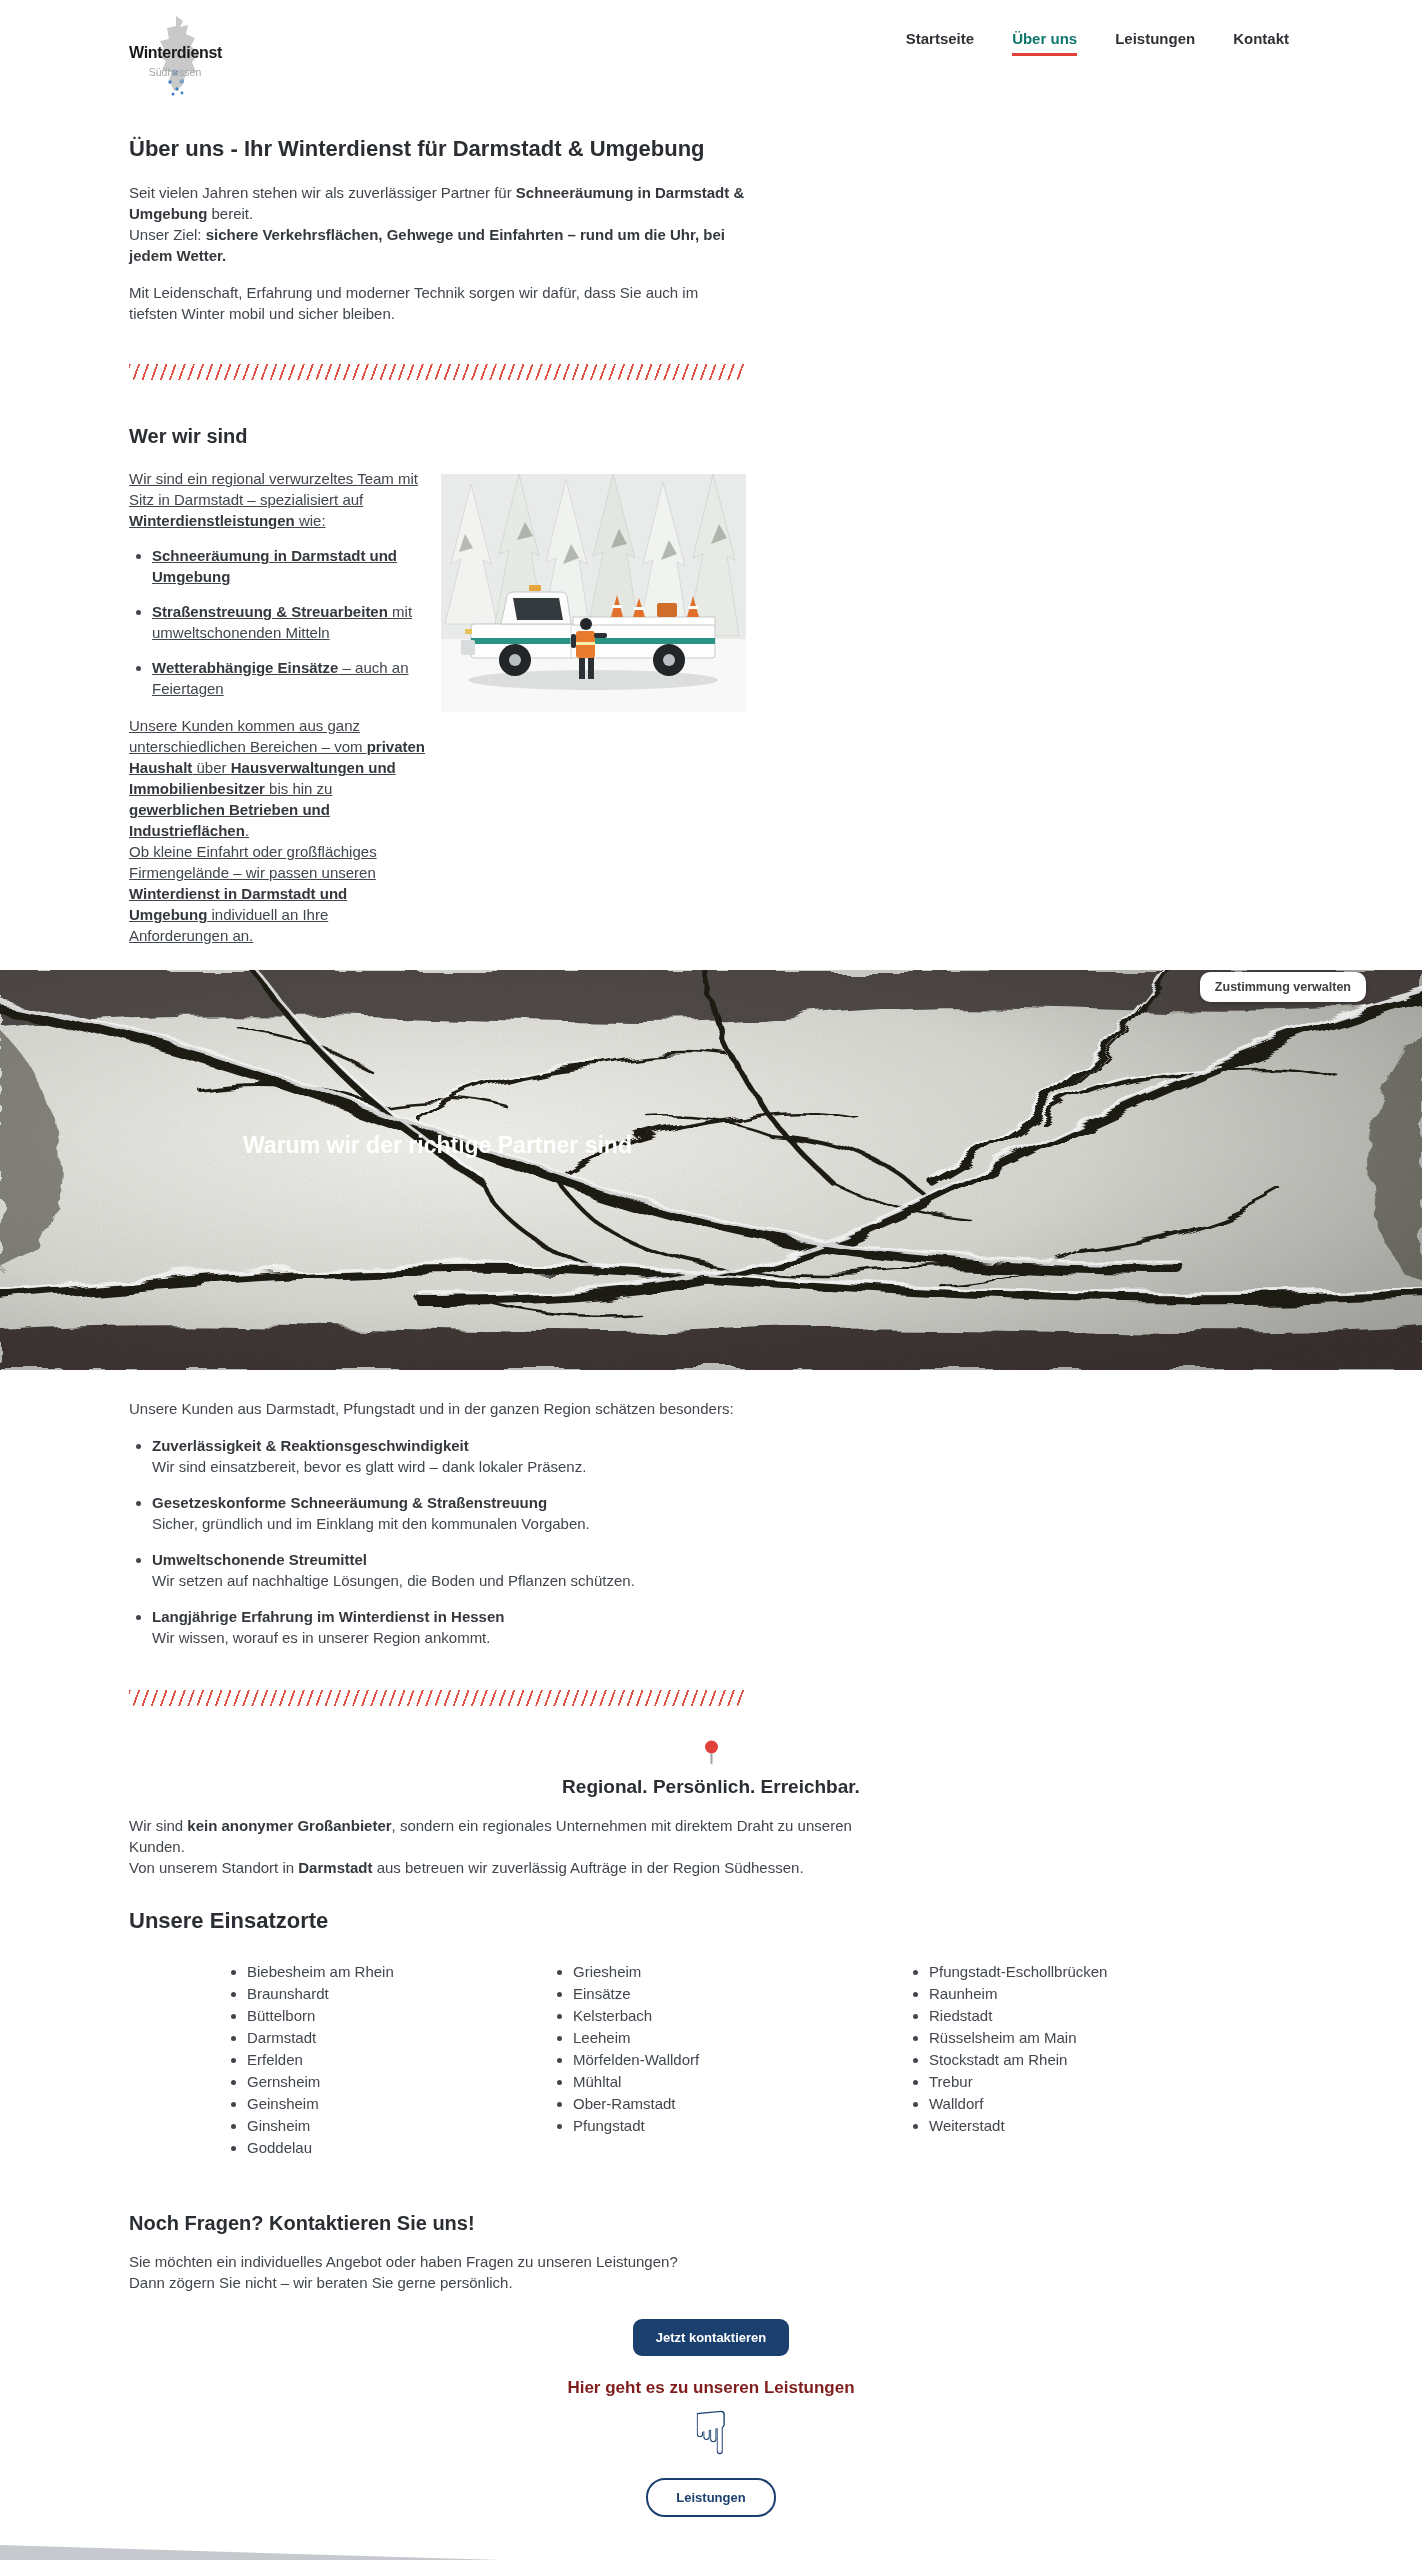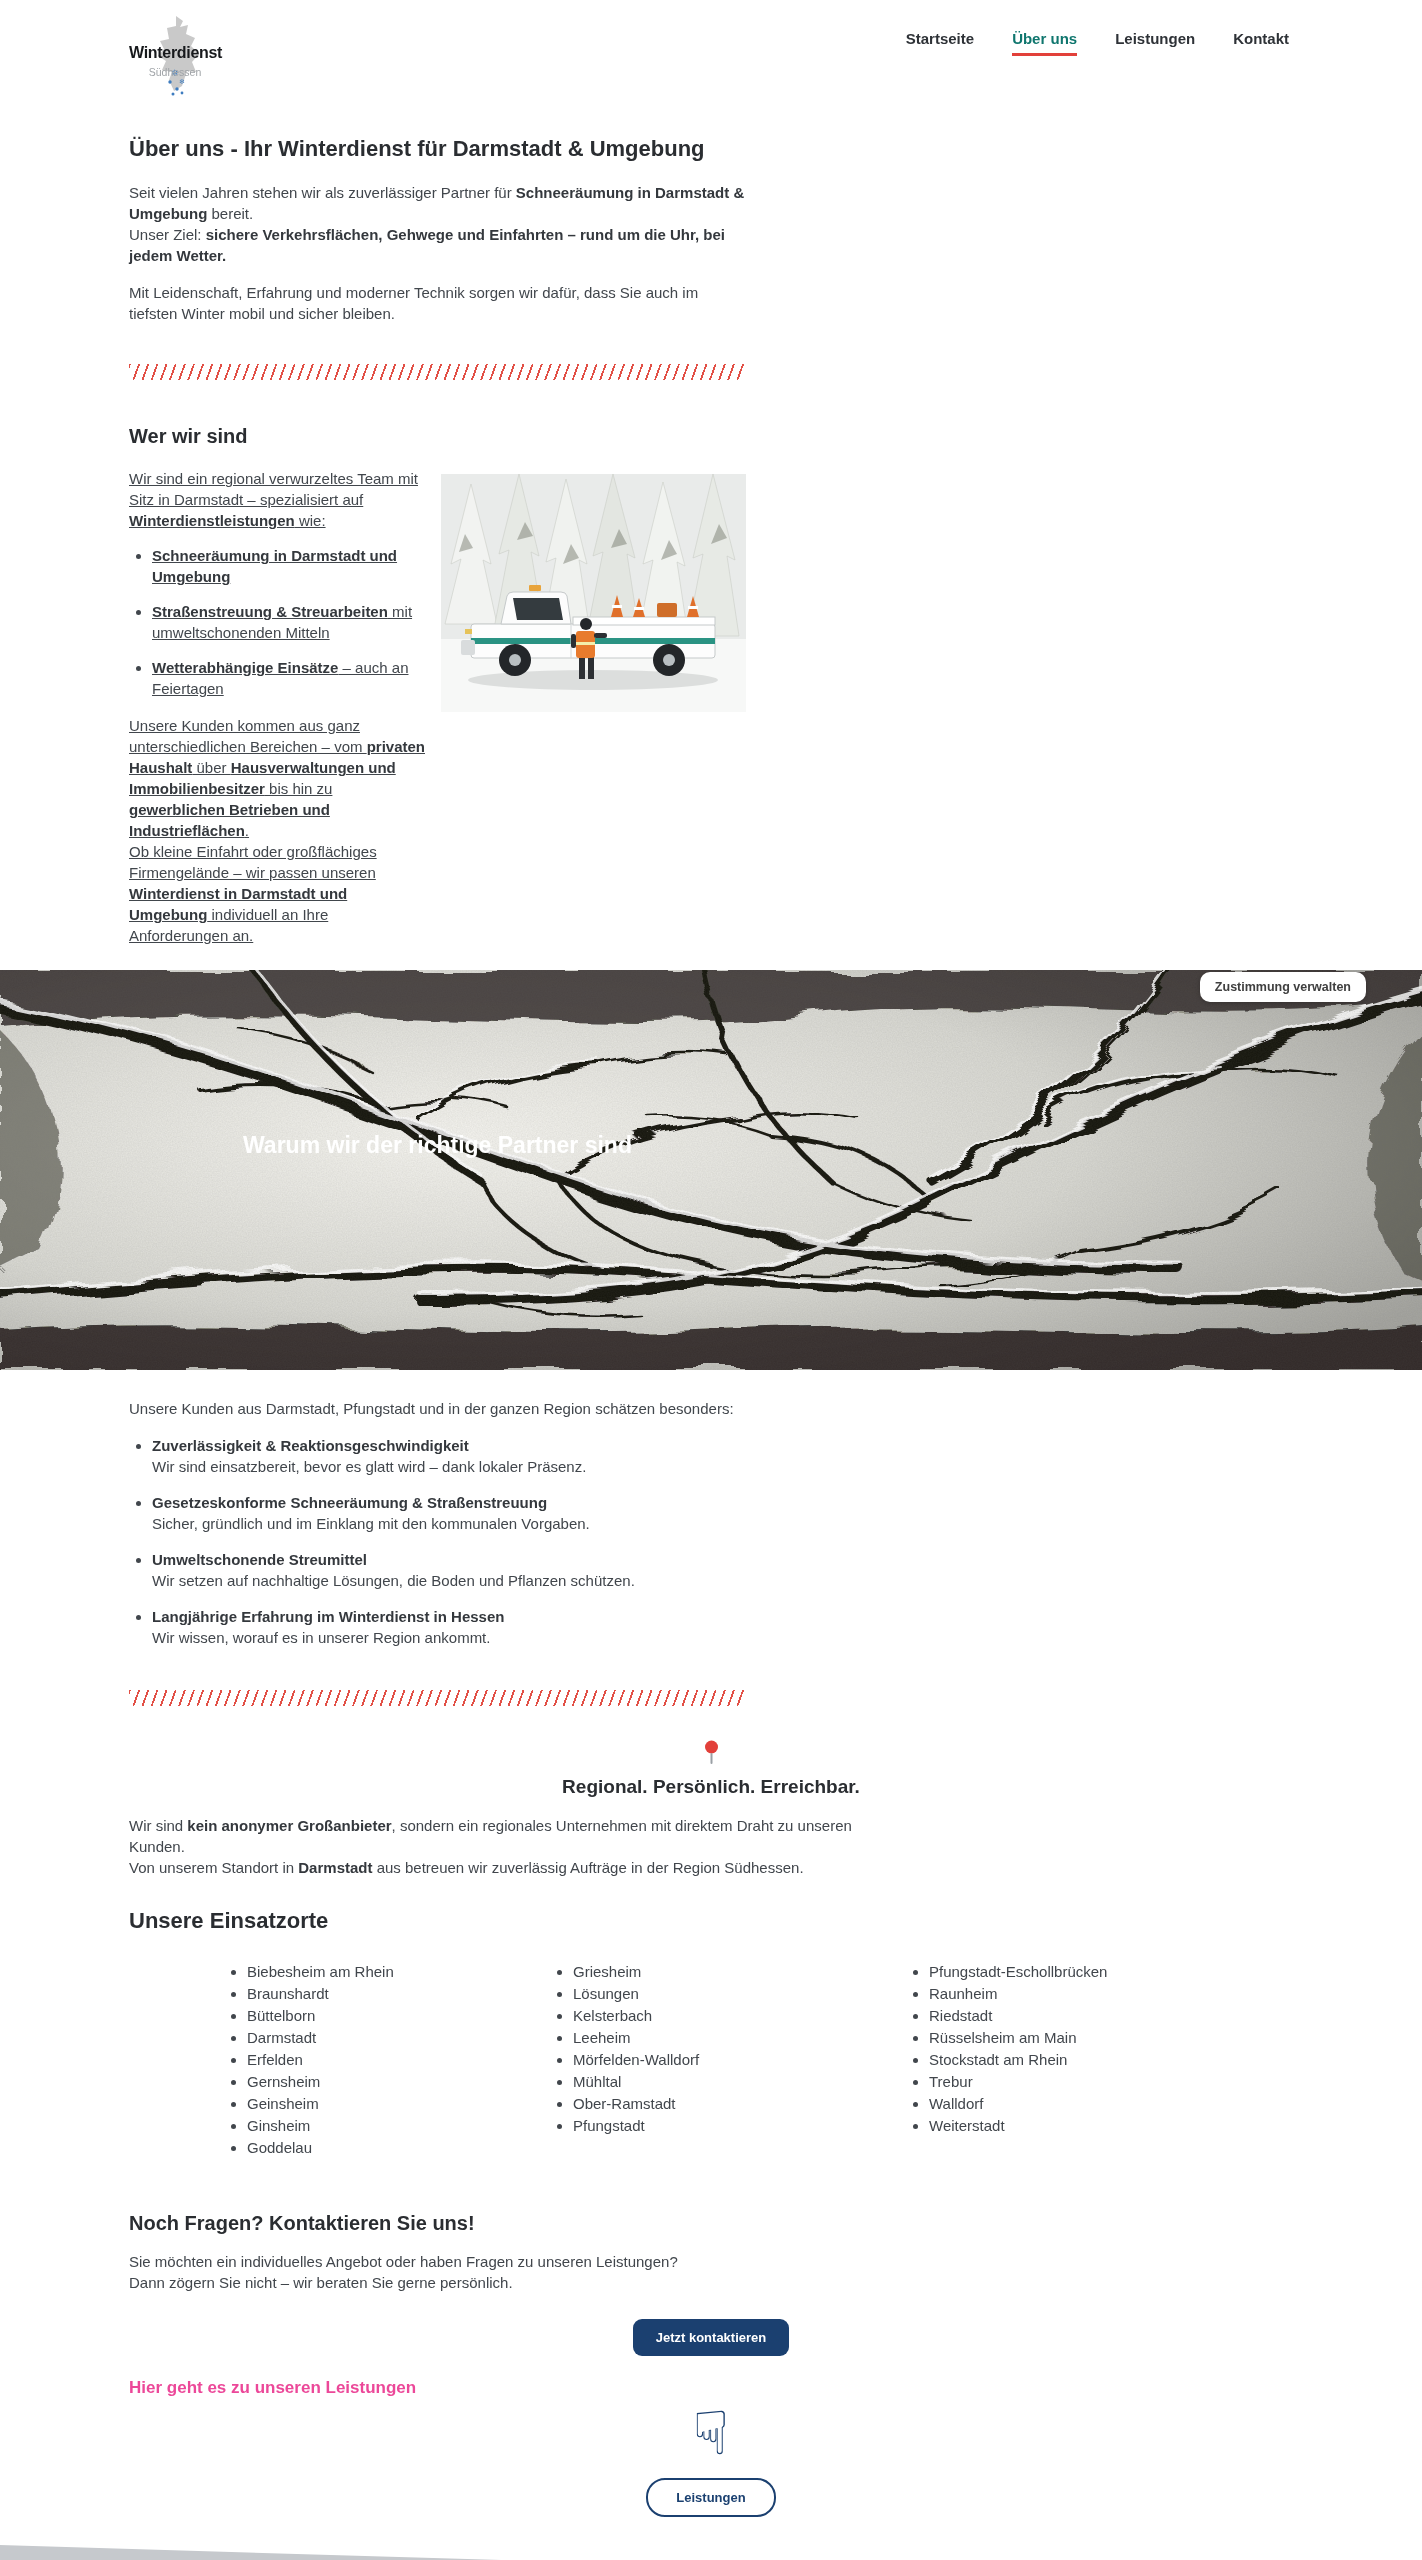--- a/index.html
+++ b/index.html
@@ -61,21 +61,21 @@
   .orte{display:flex;margin-top:26px;padding-left:100px;}
   .orte ul{margin:0;padding-left:18px;list-style:disc;}
   .orte ul li{font-size:15px;line-height:22px;color:#41464c;}
   .orte .c1{width:308px;} .orte .c2{width:338px;} .orte .c3{width:330px;}
 
   
   .contact-h{margin-top:52px;}
   .btn-primary{display:inline-block;background:#1b4070;color:#ffffff;font-size:13px;font-weight:700;
     padding:11px 23px;border-radius:9px;text-decoration:none;border:none;cursor:pointer;font-family:inherit;}
   .cta-row{margin-top:26px;text-align:center;}
-  .services-hint{margin-top:22px;font-size:17px;font-weight:800;color:#ec4899;text-align:left;}
+  .services-hint{margin-top:22px;font-size:17px;font-weight:800;color:#7f1d1d;text-align:center;}
   .hand{font-family:"DejaVu Sans",sans-serif;font-size:60px;line-height:1.1;color:#1b4070;text-align:center;margin-top:2px;}
   .pill-row{margin-top:12px;text-align:center;}
   .btn-pill{display:inline-block;background:#ffffff;color:#1b4070;font-size:13px;font-weight:700;
     padding:10px 28px;border-radius:19px;border:2px solid #1b4070;text-decoration:none;cursor:pointer;font-family:inherit;}
 
   
   .footer{position:relative;width:1422px;height:250px;margin-top:26px;overflow:hidden;background:#ffffff;}
   .wedge-light{position:absolute;inset:0;background:#c6c9cd;
     clip-path:polygon(0 1%,100% 18%,100% 46%,0 16%);}
   .wedge-dark{position:absolute;inset:0;background:#a7aab0;
@@ -302,21 +302,21 @@
       <li>Büttelborn</li>
       <li>Darmstadt</li>
       <li>Erfelden</li>
       <li>Gernsheim</li>
       <li>Geinsheim</li>
       <li>Ginsheim</li>
       <li>Goddelau</li>
     </ul>
     <ul class="c2">
       <li>Griesheim</li>
-      <li>Lösungen</li>
+      <li>Einsätze</li>
       <li>Kelsterbach</li>
       <li>Leeheim</li>
       <li>Mörfelden-Walldorf</li>
       <li>Mühltal</li>
       <li>Ober-Ramstadt</li>
       <li>Pfungstadt</li>
     </ul>
     <ul class="c3">
       <li>Pfungstadt-Eschollbrücken</li>
       <li>Raunheim</li>

